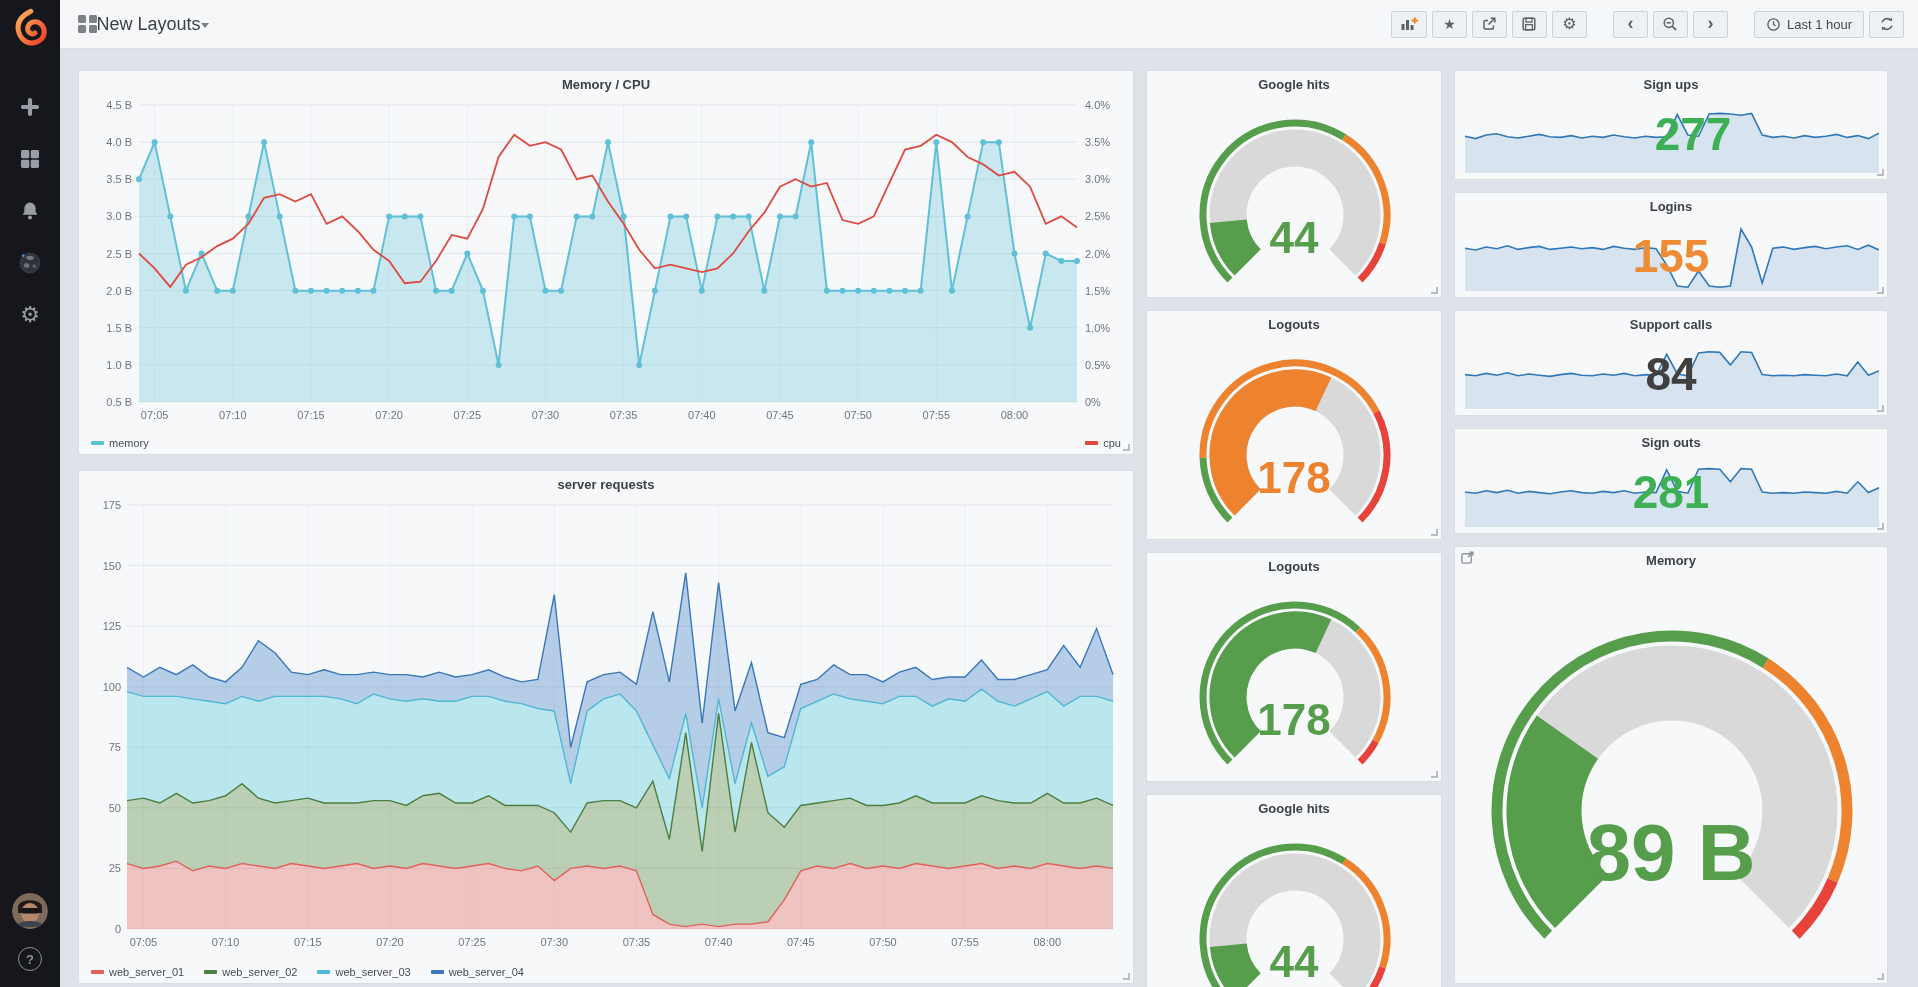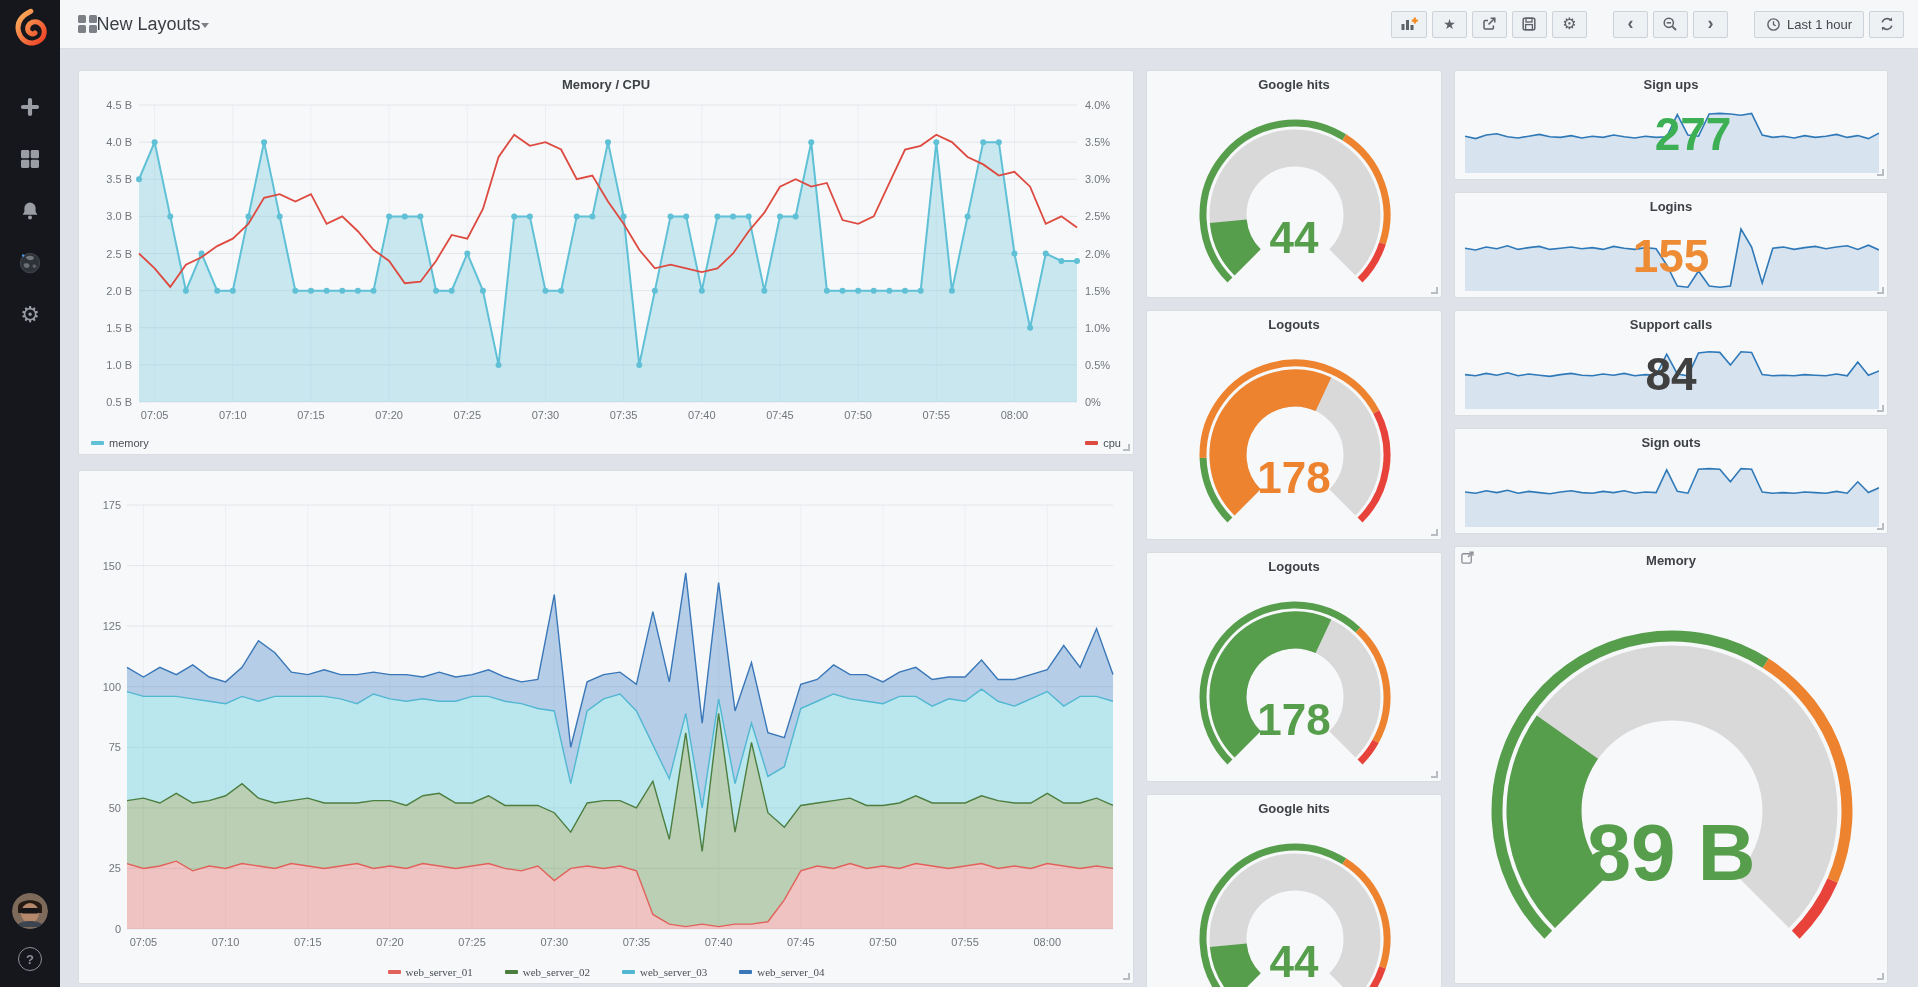--- a/index.html
+++ b/index.html
@@ -44,21 +44,21 @@
   
   .panel { position:absolute; background:#f7f8fa; border:1px solid #d9dce1; border-radius:2px; }
   .panel-title { position:absolute; top:6px; left:0; right:0; text-align:center; font-size:13px;
     font-weight:700; color:#3e4146; cursor:pointer; z-index:2; }
   .rh { position:absolute; right:3px; bottom:3px; width:7px; height:7px;
     border-right:2px solid #b9bcc2; border-bottom:2px solid #b9bcc2; cursor:nwse-resize; }
   .tick { font-family:"Liberation Sans", sans-serif; font-size:11px; fill:#71767c; }
   .legend-row { position:absolute; left:12px; right:12px; bottom:5px; display:flex;
     align-items:center; font-size:11px; color:#4a4e54; }
   .legend-split { justify-content:space-between; }
-  .legend-left { justify-content:center; gap:32px;font-family:Liberation Serif, serif; }
+  .legend-left { justify-content:flex-start; gap:20px; }
   .legend-item { display:flex; align-items:center; gap:5px; cursor:pointer; }
   .swatch { width:13px; height:4px; border-radius:1px; display:inline-block; }
 
   .chart-svg { position:absolute; left:8px; top:24px; cursor:crosshair; }
 
   
   .gauge-svg { position:absolute; left:0; top:24px; }
   .gauge-value { position:absolute; left:0; right:0; text-align:center; font-weight:700; line-height:1; }
   .gauge-value.small { top:145px; font-size:44px; }
   .gauge-value.big { top:266px; font-size:80px; }
@@ -347,20 +347,21 @@
       </span>
       <span class="legend-item">
         <i class="swatch" style="background: rgb(221, 74, 64);"></i>
         <span>cpu</span>
       </span>
     </div>
     <span class="rh"></span>
   </section>
 
   <section class="panel" id="p-server">
+    <div class="panel-title">server requests</div>
     <svg class="chart-svg" id="server" width="1040" height="460">
         <line x1="56.43333333333334" y1="10" x2="56.43333333333334" y2="434" stroke="#eceff2"></line>
         <text x="56.43333333333334" y="451" class="tick" text-anchor="middle">07:05</text>
         <line x1="138.60000000000002" y1="10" x2="138.60000000000002" y2="434" stroke="#eceff2"></line>
         <text x="138.60000000000002" y="451" class="tick" text-anchor="middle">07:10</text>
         <line x1="220.76666666666665" y1="10" x2="220.76666666666665" y2="434" stroke="#eceff2"></line>
         <text x="220.76666666666665" y="451" class="tick" text-anchor="middle">07:15</text>
         <line x1="302.93333333333334" y1="10" x2="302.93333333333334" y2="434" stroke="#eceff2"></line>
         <text x="302.93333333333334" y="451" class="tick" text-anchor="middle">07:20</text>
         <line x1="385.09999999999997" y1="10" x2="385.09999999999997" y2="434" stroke="#eceff2"></line>
@@ -496,20 +497,21 @@
     <div class="panel-title">Support calls</div>
     <div class="stat-value" id="statval2" style="color: #404040;">84</div>
     <svg class="spark-svg" id="spark2" width="414" height="72">
         <path d="M0,37.599999999999994L10.6,38.8L21.2,36.4L31.8,38.2L42.5,35.800000000000004L53.1,38.8L63.7,37L74.3,38.2L84.9,39.4L95.5,37.599999999999994L106.2,36.4L116.8,38.2L127.4,38.8L138.0,37L148.6,38.2L159.2,36.4L169.8,38.8L180.5,37.599999999999994L191.1,38.2L201.7,17.200000000000003L212.3,37L222.9,38.8L233.5,16L244.2,14.799999999999997L254.8,15.399999999999999L265.4,28L276.0,14.799999999999997L286.6,15.399999999999999L297.2,37.599999999999994L307.8,38.8L318.5,38.2L329.1,38.8L339.7,37.599999999999994L350.3,38.2L360.9,38.8L371.5,37L382.2,38.8L392.8,25L403.4,38.2L414.0,34L414,72L0,72Z" fill="rgba(47,121,184,0.16)"></path>
         <path d="M0,37.599999999999994L10.6,38.8L21.2,36.4L31.8,38.2L42.5,35.800000000000004L53.1,38.8L63.7,37L74.3,38.2L84.9,39.4L95.5,37.599999999999994L106.2,36.4L116.8,38.2L127.4,38.8L138.0,37L148.6,38.2L159.2,36.4L169.8,38.8L180.5,37.599999999999994L191.1,38.2L201.7,17.200000000000003L212.3,37L222.9,38.8L233.5,16L244.2,14.799999999999997L254.8,15.399999999999999L265.4,28L276.0,14.799999999999997L286.6,15.399999999999999L297.2,37.599999999999994L307.8,38.8L318.5,38.2L329.1,38.8L339.7,37.599999999999994L350.3,38.2L360.9,38.8L371.5,37L382.2,38.8L392.8,25L403.4,38.2L414.0,34" stroke="#2f79b8" stroke-width="1.6" fill="none"></path>
       </svg>
     <span class="rh"></span>
   </section>
   <section class="panel" id="p-s3">
     <div class="panel-title">Sign outs</div>
+    <div class="stat-value" id="statval3" style="color: rgb(61, 176, 85);">281</div>
     <svg class="spark-svg" id="spark3" width="414" height="72">
         <path d="M0,37L10.6,38.2L21.2,35.800000000000004L31.8,37.599999999999994L42.5,35.2L53.1,38.2L63.7,36.4L74.3,37.599999999999994L84.9,38.8L95.5,37L106.2,35.800000000000004L116.8,37.599999999999994L127.4,38.2L138.0,36.4L148.6,37.599999999999994L159.2,35.800000000000004L169.8,38.2L180.5,37L191.1,37.599999999999994L201.7,14.799999999999997L212.3,36.4L222.9,38.2L233.5,14.199999999999996L244.2,13.600000000000001L254.8,14.199999999999996L265.4,26.800000000000004L276.0,13.600000000000001L286.6,14.199999999999996L297.2,37L307.8,38.2L318.5,37.599999999999994L329.1,38.2L339.7,37L350.3,37.599999999999994L360.9,38.2L371.5,36.4L382.2,38.2L392.8,26.800000000000004L403.4,37.599999999999994L414.0,32.8L414,72L0,72Z" fill="rgba(47,121,184,0.16)"></path>
         <path d="M0,37L10.6,38.2L21.2,35.800000000000004L31.8,37.599999999999994L42.5,35.2L53.1,38.2L63.7,36.4L74.3,37.599999999999994L84.9,38.8L95.5,37L106.2,35.800000000000004L116.8,37.599999999999994L127.4,38.2L138.0,36.4L148.6,37.599999999999994L159.2,35.800000000000004L169.8,38.2L180.5,37L191.1,37.599999999999994L201.7,14.799999999999997L212.3,36.4L222.9,38.2L233.5,14.199999999999996L244.2,13.600000000000001L254.8,14.199999999999996L265.4,26.800000000000004L276.0,13.600000000000001L286.6,14.199999999999996L297.2,37L307.8,38.2L318.5,37.599999999999994L329.1,38.2L339.7,37L350.3,37.599999999999994L360.9,38.2L371.5,36.4L382.2,38.2L392.8,26.800000000000004L403.4,37.599999999999994L414.0,32.8" stroke="#2f79b8" stroke-width="1.6" fill="none"></path>
       </svg>
     <span class="rh"></span>
   </section>
 
   <section class="panel" id="p-big">
     <span class="ext-link">
       <svg width="15" height="15" viewBox="0 0 16 16">

